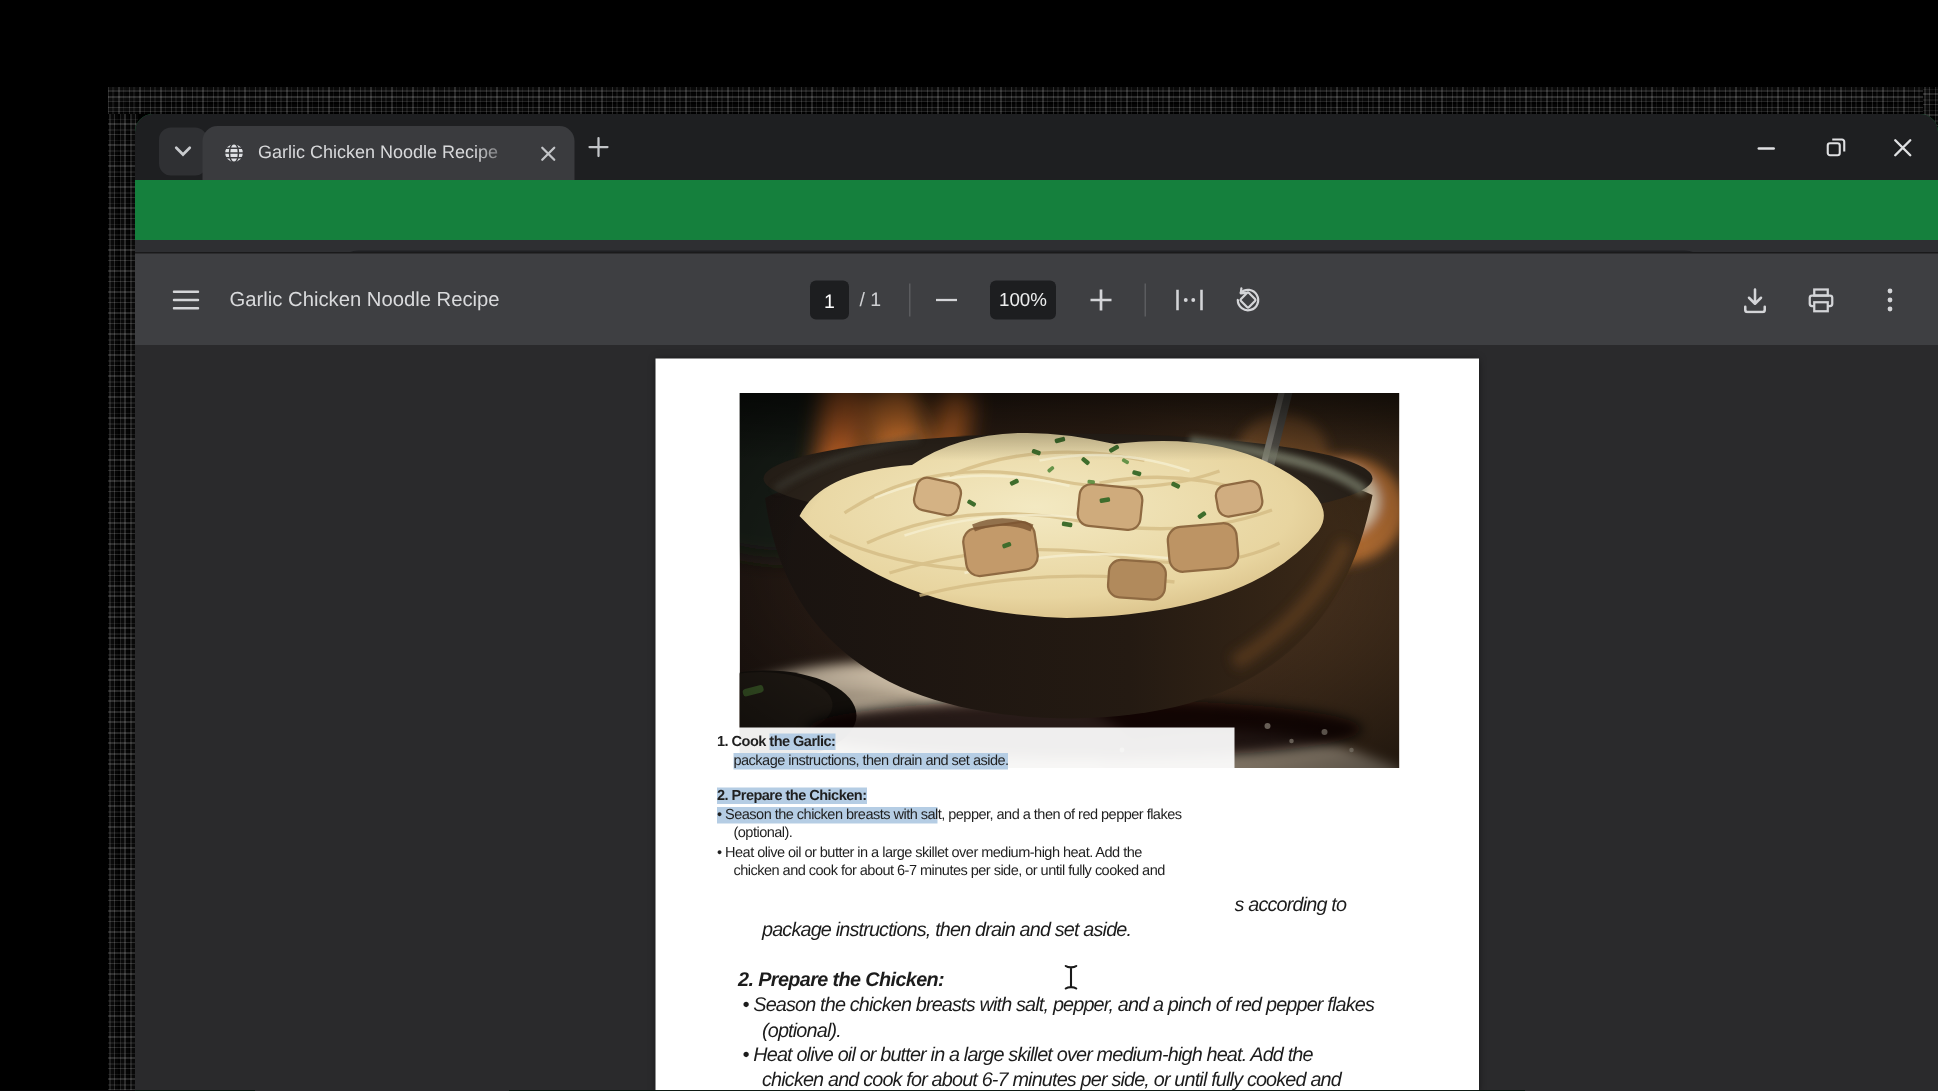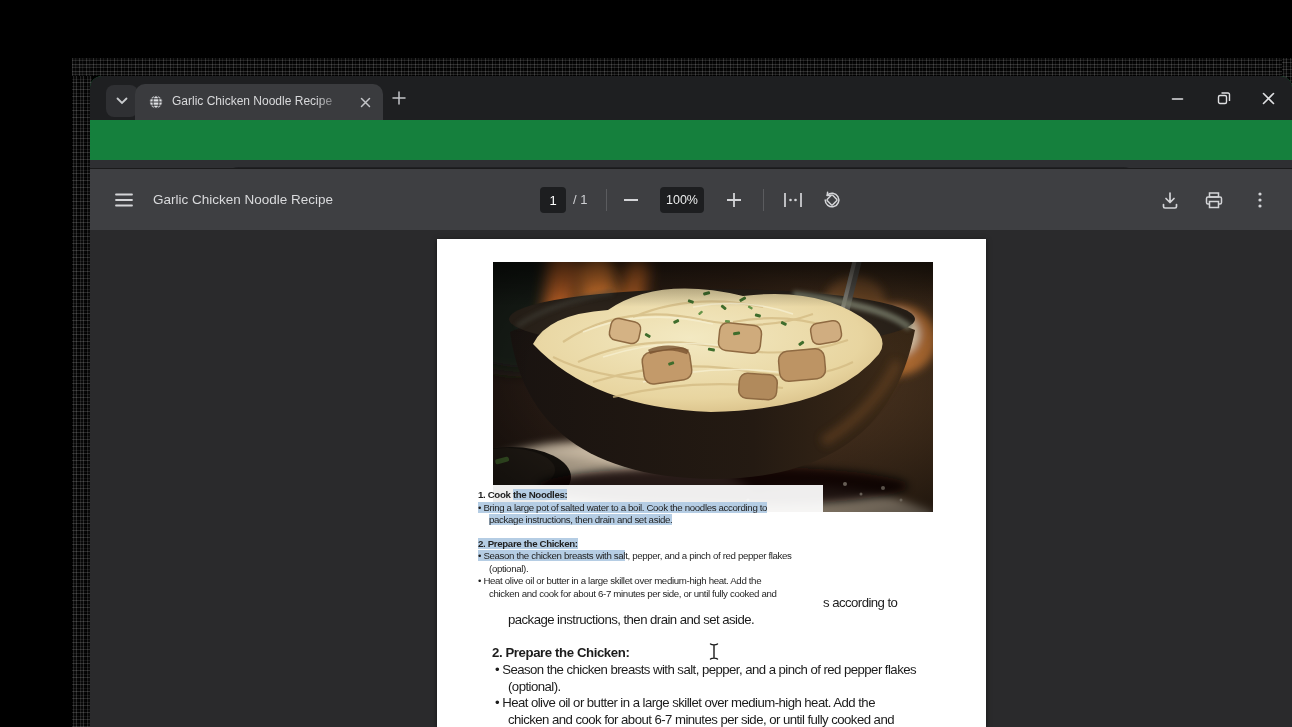--- a/index.html
+++ b/index.html
@@ -64,21 +64,21 @@
            color:#eceded;font-size:12.5px;display:flex;align-items:center;justify-content:center;}
   #fitw{left:687px;} #rot{left:726px;}
   #pdf-dl{left:1064px;} #pdf-print{left:1108px;} #pdf-more{left:1154px;}
 
   
   #viewport{position:absolute;left:0;top:154px;width:100%;height:497px;background:#2a2a2c;overflow:hidden;}
   #page{position:absolute;left:347px;top:9px;width:549px;height:488px;background:#fff;box-shadow:0 1px 5px rgba(0,0,0,.55);overflow:hidden;}
   #photo{position:absolute;left:56px;top:23px;width:440px;height:250px;overflow:hidden;}
 
   
-  .pline{position:absolute;font-size:13.2px;letter-spacing:-0.55px;color:#1c1c1c;white-space:nowrap;line-height:15px;}
+  .pline{position:absolute;font-size:13.2px;letter-spacing:-0.55px;color:#1c1c1c;white-space:nowrap;line-height:15px;font-style:italic;}
   .pl-head{font-weight:bold;letter-spacing:-0.4px;}
   #pt0{left:386px;top:356px;} #pt1{left:71px;top:373px;}
   #pt2{left:55px;top:406px;}  #pt3{left:58px;top:423px;}
   #pt4{left:71px;top:440px;}  #pt5{left:58px;top:456px;}
   #pt6{left:71px;top:473px;}
 
   
   #ghost{position:absolute;left:39px;top:246px;width:347px;height:128px;background:rgba(255,255,255,.93);
          padding:4px 0 0 2px;box-sizing:border-box;}
   .gline{font-size:9.7px;letter-spacing:-0.35px;line-height:12.55px;color:#1f1f1f;white-space:nowrap;}
@@ -385,25 +385,24 @@
 
         <div id="pt0" class="pline">s according to</div>
         <div id="pt1" class="pline">package instructions, then drain and set aside.</div>
         <div id="pt2" class="pline pl-head">2. Prepare the Chicken:</div>
         <div id="pt3" class="pline">•  Season the chicken breasts with salt, pepper, and a pinch of red pepper flakes</div>
         <div id="pt4" class="pline">(optional).</div>
         <div id="pt5" class="pline">•  Heat olive oil or butter in a large skillet over medium-high heat. Add the</div>
         <div id="pt6" class="pline">chicken and cook for about 6-7 minutes per side, or until fully cooked and</div>
 
         <div id="ghost">
-            <div class="gline head"><span>1. Cook </span><span class="hl">the Noodles:</span></div>
-            <div class="gline"><span class="hl">•  Bring a large pot of salted water to a boil. Cook the noodles according to</span></div>
+            <div class="gline head"><span>1. Cook </span><span class="hl">the Garlic:</span></div>
             <div class="gline cont"><span class="hl">package instructions, then drain and set aside.</span></div>
             <div class="gline head gap"><span class="hl">2. Prepare the Chicken:</span></div>
-            <div class="gline"><span class="hl">•  Season the chicken breasts with sal</span><span>t, pepper, and a pinch of red pepper flakes</span></div>
+            <div class="gline"><span class="hl">•  Season the chicken breasts with sal</span><span>t, pepper, and a then of red pepper flakes</span></div>
             <div class="gline cont"><span>(optional).</span></div>
             <div class="gline"><span>•  Heat olive oil or butter in a large skillet over medium-high heat. Add the</span></div>
             <div class="gline cont"><span>chicken and cook for about 6-7 minutes per side, or until fully cooked and</span></div>
           </div>
 
         <div id="ibeam">
           <svg width="12" height="17" viewBox="0 0 12 17">
             <path d="M2.5,1 C4,2.2 8,2.2 9.5,1 M6,2 V15 M2.5,16 C4,14.8 8,14.8 9.5,16" stroke="#1a1a1a" stroke-width="1.4" fill="none" stroke-linecap="round"></path>
           </svg>
         </div>

